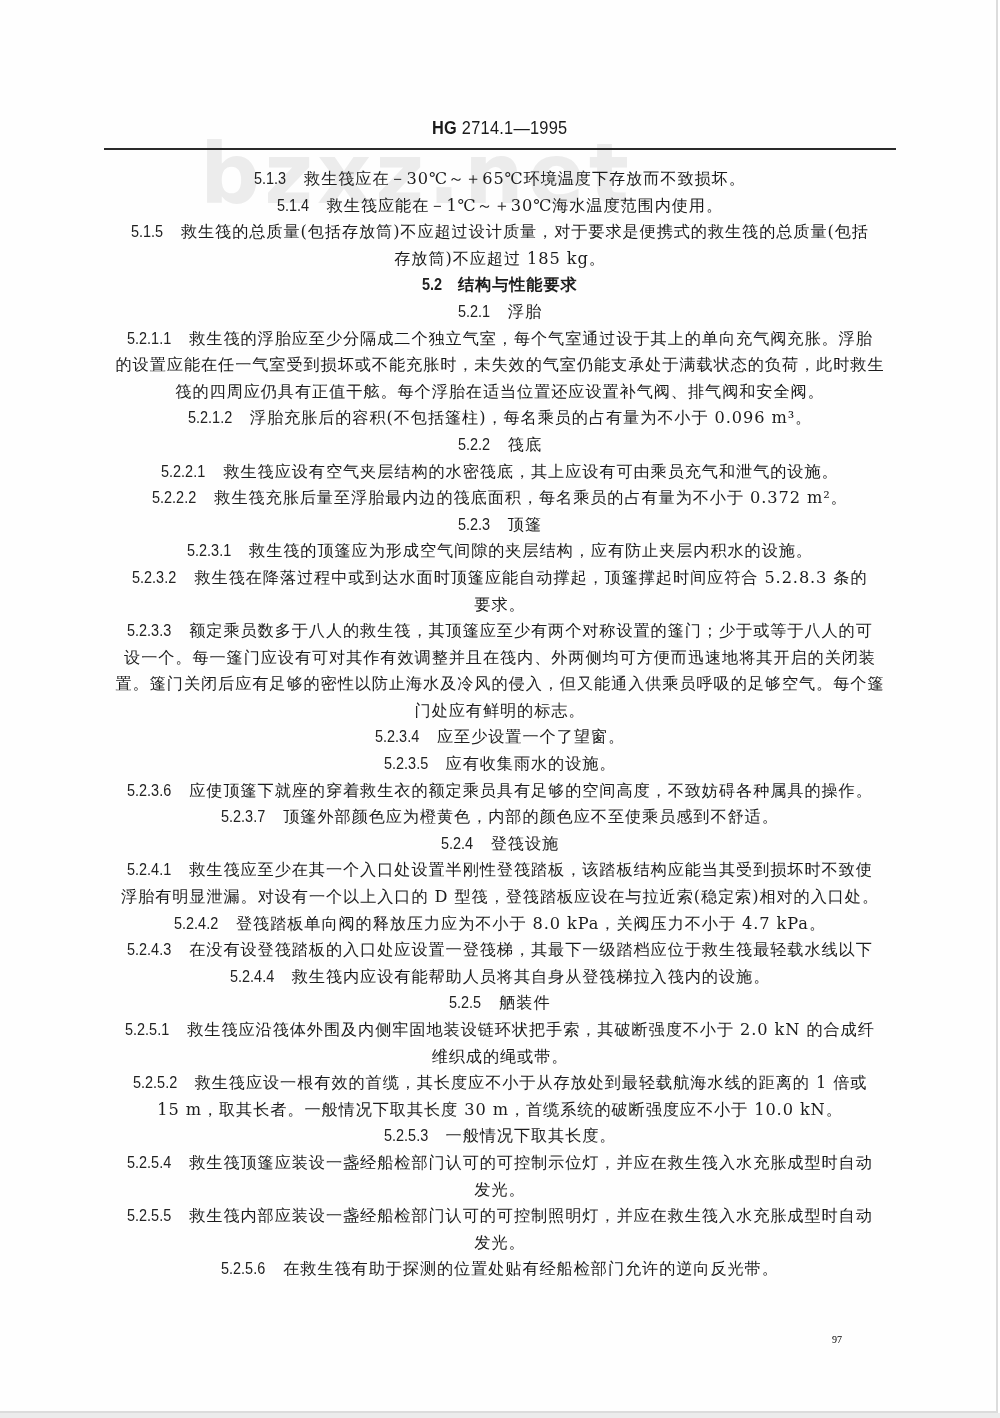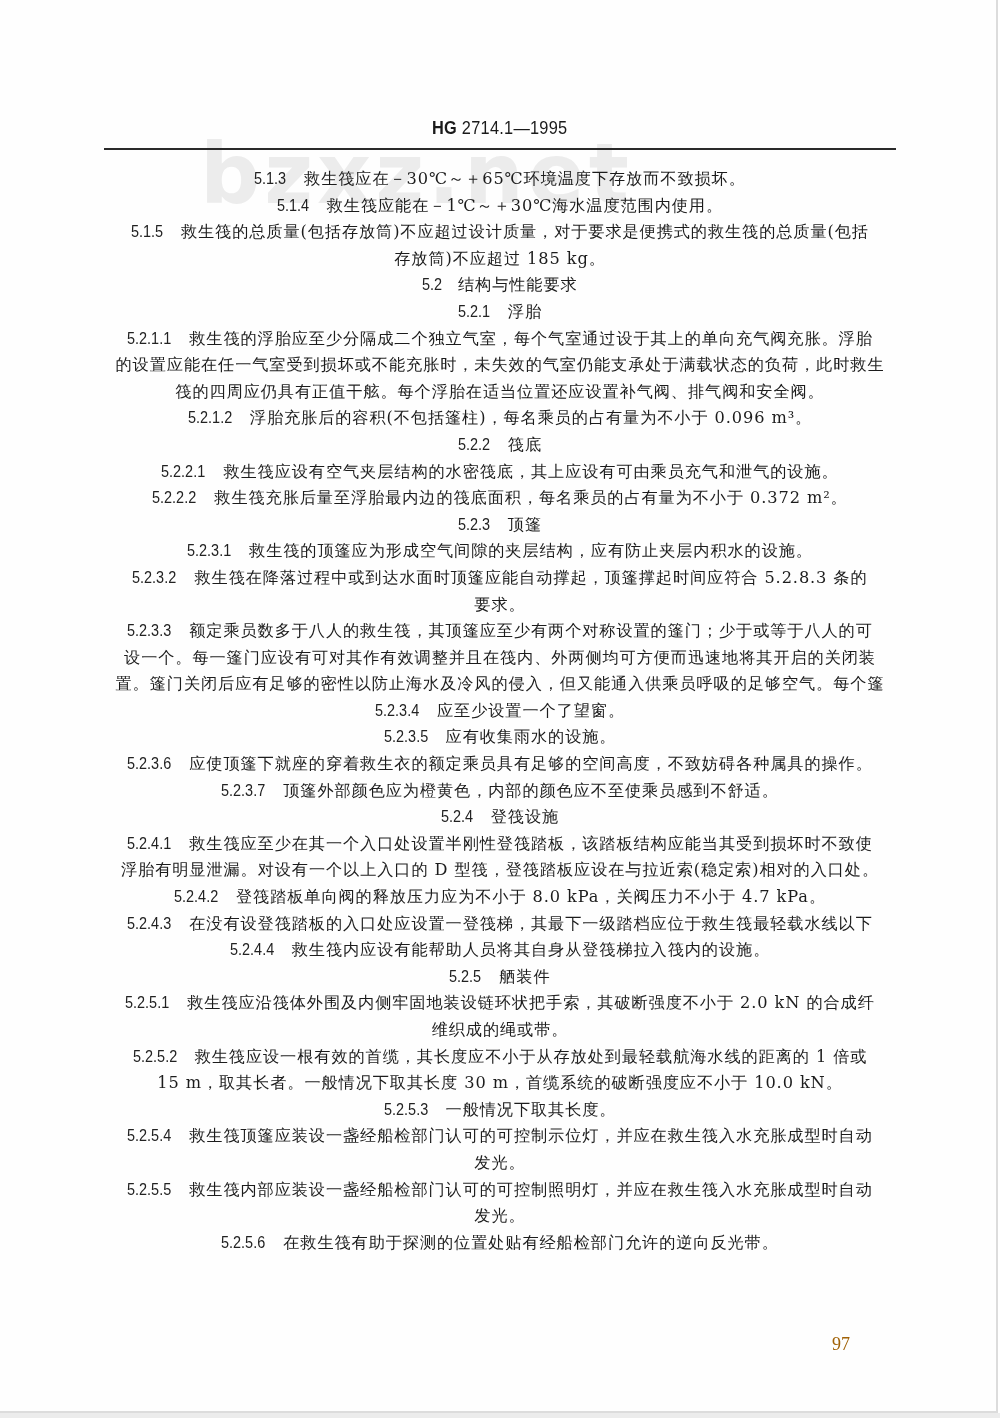--- a/index.html
+++ b/index.html
@@ -89,28 +89,28 @@
       font-family: "Liberation Sans", "DejaVu Sans", sans-serif;
       font-size: 17px;
       letter-spacing: 0;
       display: inline-block;
       margin-right: 12px;
       transform: scaleX(0.85);
       transform-origin: left center;
       color: #222;
     }
     .num.wide { margin-right: 10px; }
-    .heading { font-weight: normal; }
+    .heading { font-weight: bold; }
     .page-number {
       position: absolute;
       left: 832px;
       top: 1334px;
       font-family: "Liberation Serif", "DejaVu Serif", serif;
-      font-size: 18px;
-      color: #a16207;
+      font-size: 10px;
+      color: #000000;
     }
   </style>
 </head>
 <body>
 
 <div class="page"></div>
 <div class="bottom-strip"></div>
 
 <div class="watermark">bzxz.net</div>
 
@@ -147,20 +147,21 @@
   <div class="line"><span class="num">5.2.3</span><span>顶篷</span></div>
 
   <div class="line"><span class="num wide">5.2.3.1</span><span>救生筏的顶篷应为形成空气间隙的夹层结构，应有防止夹层内积水的设施。</span></div>
 
   <div class="line"><span class="num wide">5.2.3.2</span><span>救生筏在降落过程中或到达水面时顶篷应能自动撑起，顶篷撑起时间应符合 5.2.8.3 条的</span></div>
   <div class="line">要求。</div>
 
   <div class="line"><span class="num wide">5.2.3.3</span><span>额定乘员数多于八人的救生筏，其顶篷应至少有两个对称设置的篷门；少于或等于八人的可</span></div>
   <div class="line">设一个。每一篷门应设有可对其作有效调整并且在筏内、外两侧均可方便而迅速地将其开启的关闭装</div>
   <div class="line">置。篷门关闭后应有足够的密性以防止海水及冷风的侵入，但又能通入供乘员呼吸的足够空气。每个篷</div>
+  <div class="line">门处应有鲜明的标志。</div>
 
   <div class="line"><span class="num wide">5.2.3.4</span><span>应至少设置一个了望窗。</span></div>
 
   <div class="line"><span class="num wide">5.2.3.5</span><span>应有收集雨水的设施。</span></div>
 
   <div class="line"><span class="num wide">5.2.3.6</span><span>应使顶篷下就座的穿着救生衣的额定乘员具有足够的空间高度，不致妨碍各种属具的操作。</span></div>
 
   <div class="line"><span class="num wide">5.2.3.7</span><span>顶篷外部颜色应为橙黄色，内部的颜色应不至使乘员感到不舒适。</span></div>
 
   <div class="line"><span class="num">5.2.4</span><span>登筏设施</span></div>

